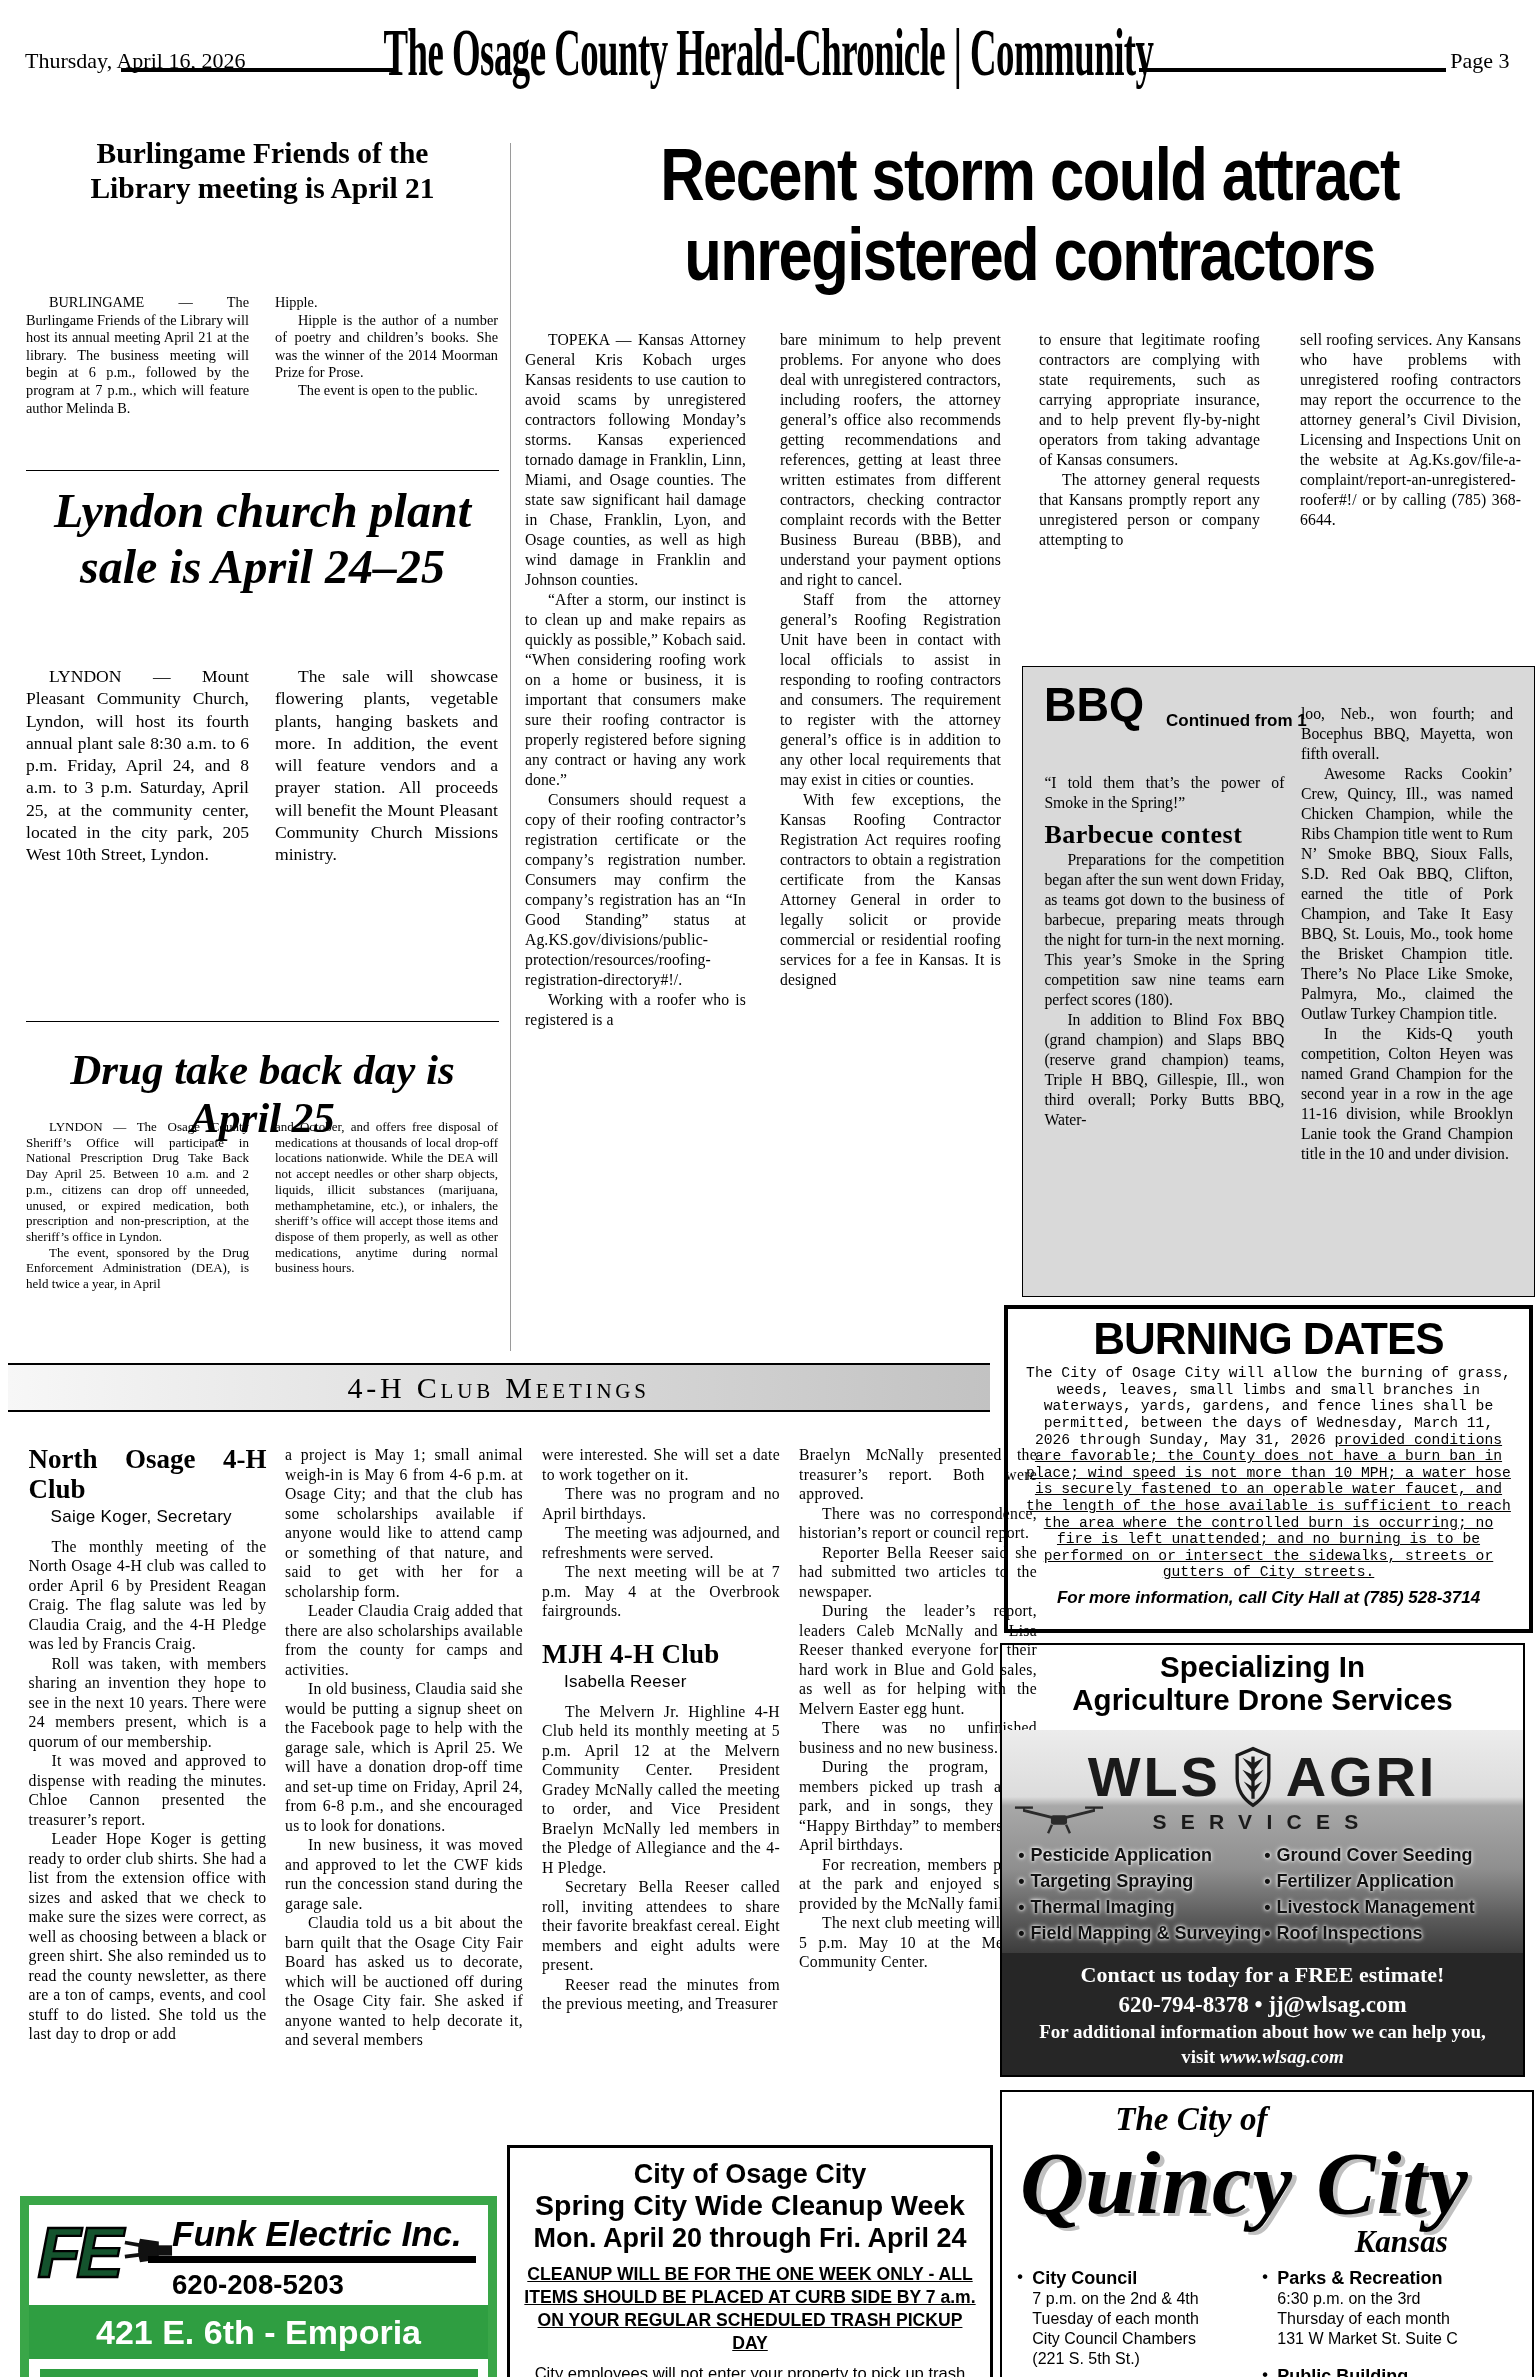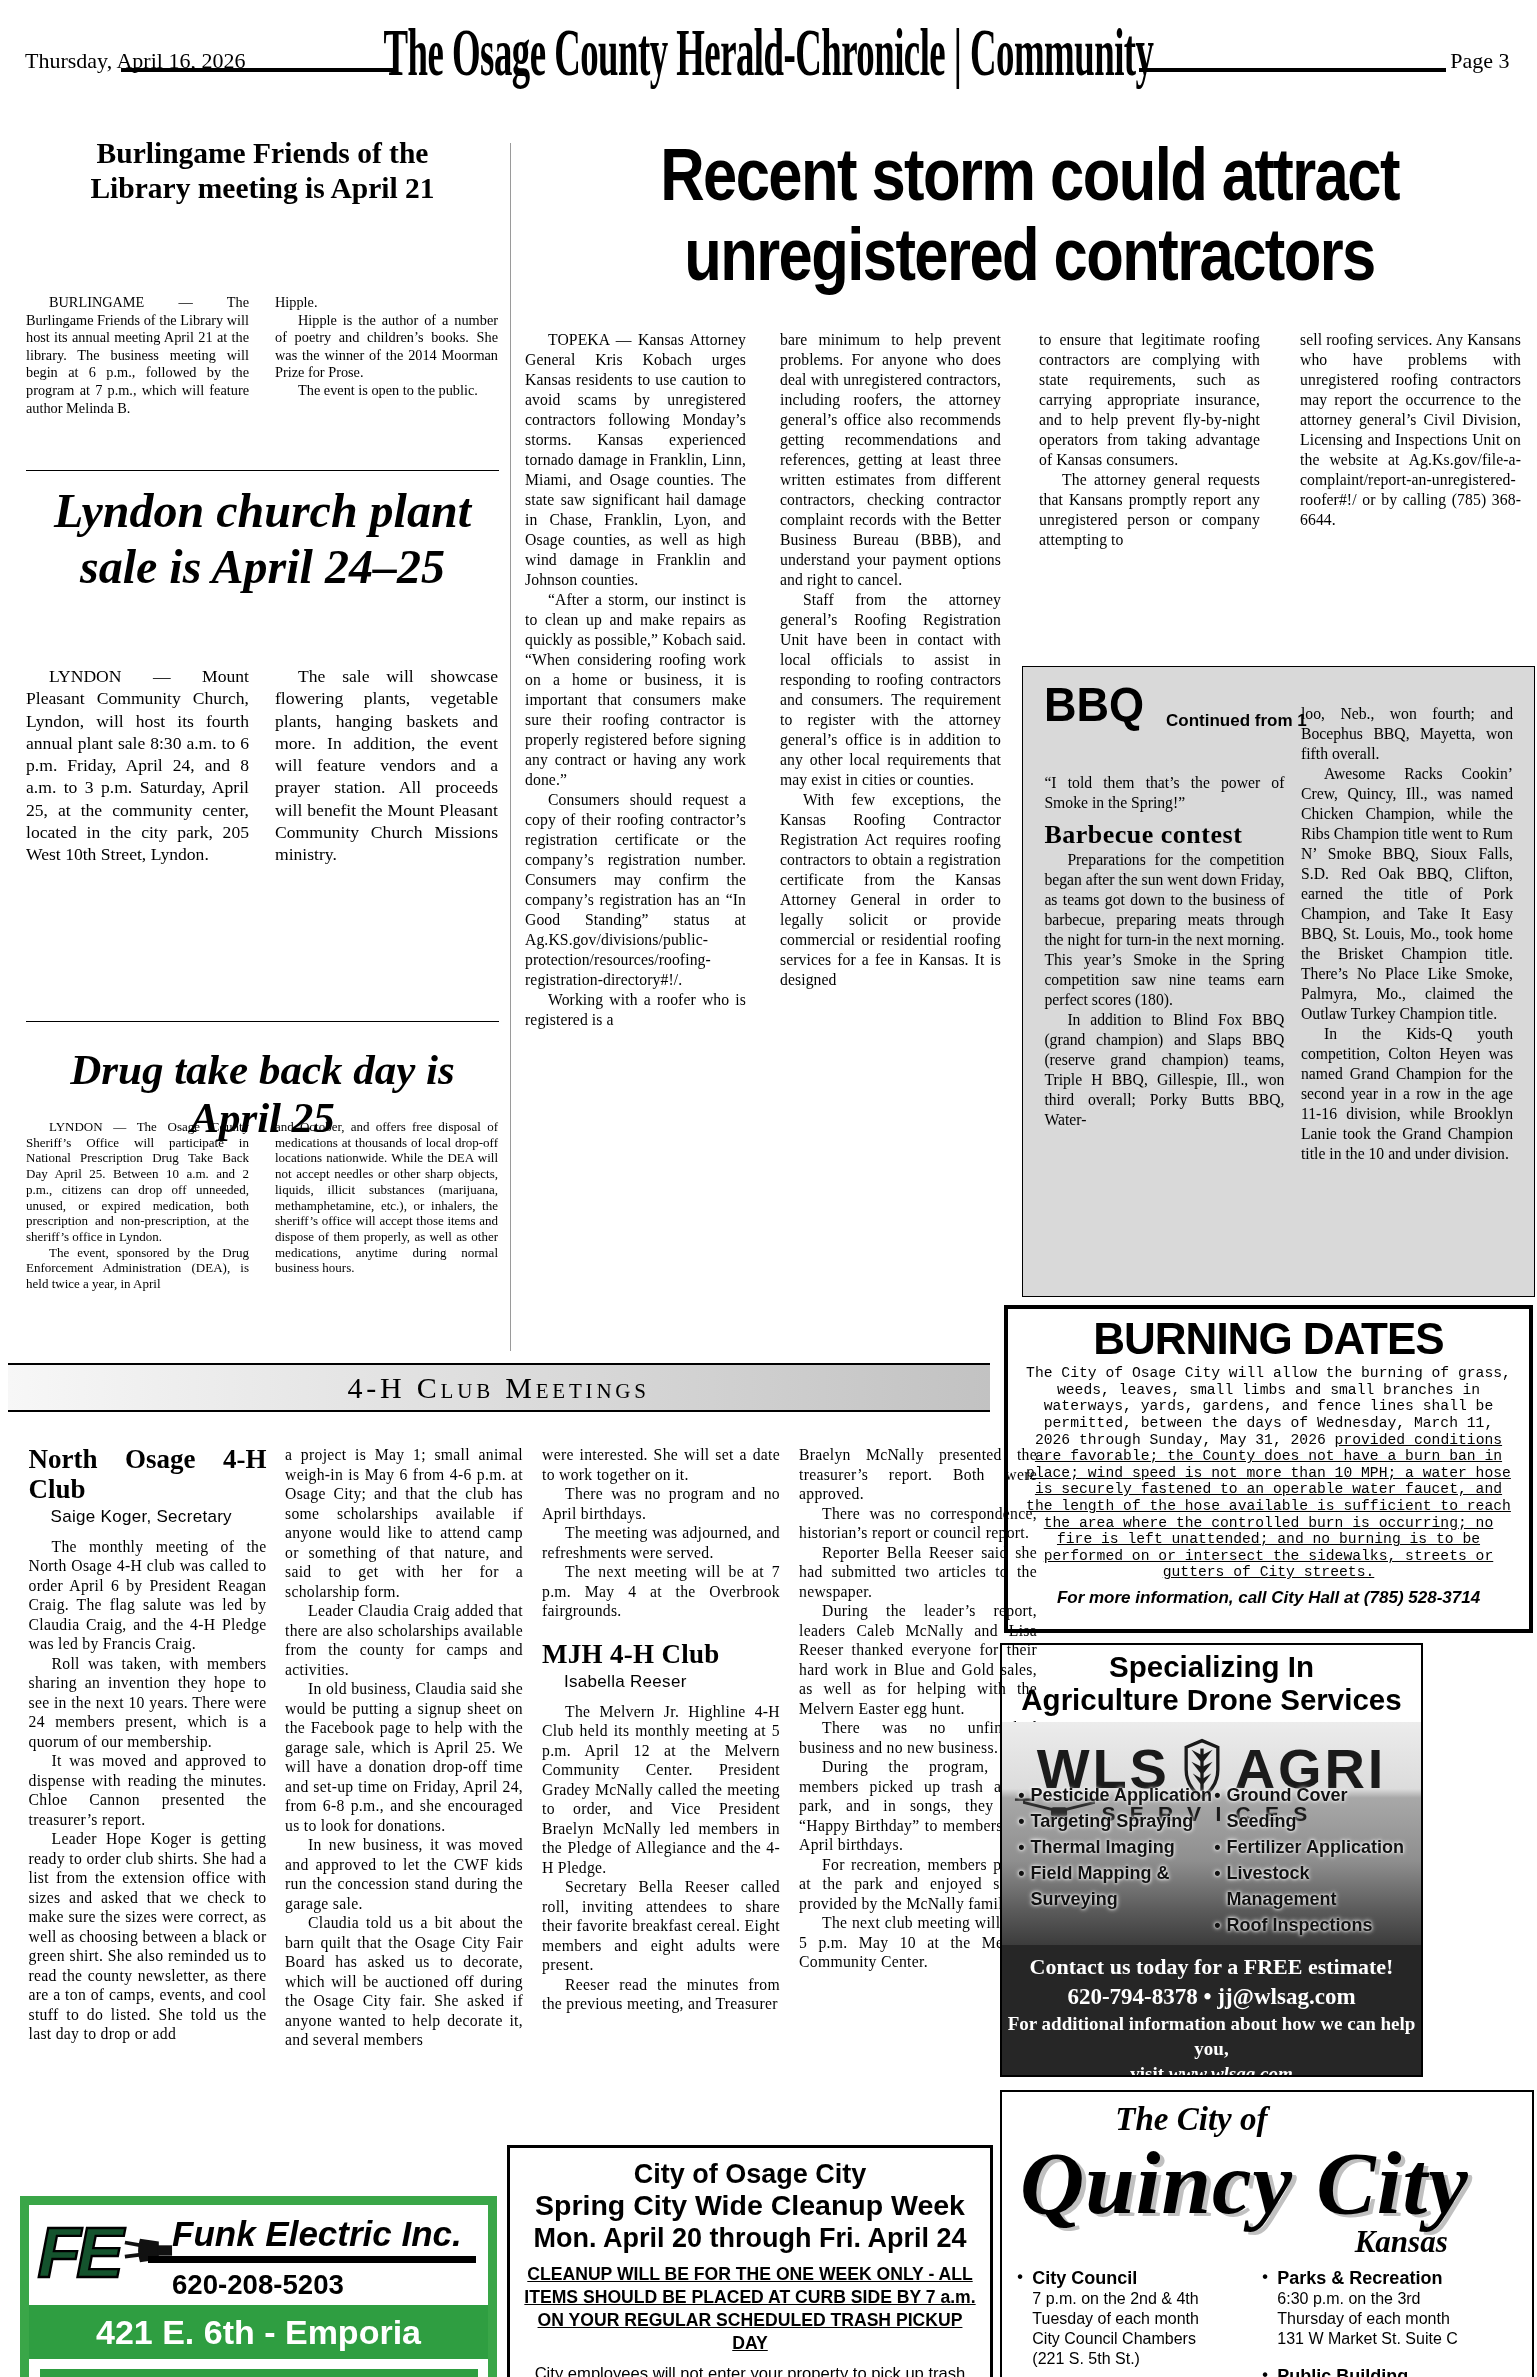--- a/index.html
+++ b/index.html
@@ -59,23 +59,23 @@
   .club-h2{font-size:27px;line-height:29.5px;font-weight:bold;margin-top:19px;}
 
   
   .burning{left:1004px;top:1305px;width:529px;height:328px;border:4.3px solid #000;box-sizing:border-box;
       padding:8.6px 16px;font-family:"Liberation Sans",sans-serif;overflow:hidden;}
   .burning-t{font-size:44px;line-height:42px;font-weight:bold;text-align:center;letter-spacing:-1px;}
   .burning-body{margin-top:5.7px;font-size:14.7px;line-height:16.6px;text-align:center;font-family:Liberation Mono, monospace;}
   .burning-foot{margin-top:6.7px;font-size:17px;font-weight:bold;font-style:italic;text-align:center;}
 
   
-  .wls{left:1000px;top:1643px;width:423px;height:434px;border:2.4px solid #000;box-sizing:border-box;overflow:hidden;}
+  .wls{left:1000px;top:1643px;width:525px;height:434px;border:2.4px solid #000;box-sizing:border-box;overflow:hidden;}
   .wls-tag{text-align:center;font-family:"Liberation Sans",sans-serif;font-weight:bold;font-size:29.5px;line-height:33px;}
-  .wls-photo{position:relative;height:223px;margin-top:6px;
+  .wls-photo{position:relative;height:223px;margin-top:14px;
       background:linear-gradient(to bottom,#ececec 0%,#dcdcdc 30%,#a8a8a8 34%,#8f8f8f 62%,#5c5c5c 84%,#3c3c3c 100%);}
   .wls-brandrow{display:flex;align-items:center;justify-content:center;gap:12.4px;padding-top:14.3px;}
   .wls-brand{font-family:"Liberation Sans",sans-serif;font-weight:bold;font-size:56px;letter-spacing:2.9px;color:#1a1a1a;}
   .wls-services-word{text-align:center;font-family:"Liberation Sans",sans-serif;font-weight:bold;font-size:21px;
       letter-spacing:14.3px;color:#1a1a1a;margin-top:1px;}
   .wls-bullets{position:absolute;left:14.3px;right:4.8px;bottom:6.7px;display:flex;
       font-family:"Liberation Sans",sans-serif;font-weight:bold;font-size:18px;line-height:26px;color:#111;}
   .wls-bullets ul{list-style:none;margin:0;padding:0;}
   .wls-bullets li{position:relative;padding-left:14.3px;text-shadow:0 0 2.9px #fff,0 0 4.8px #fff;}
   .wls-bullets li:before{content:"•";position:absolute;left:1.9px;}

